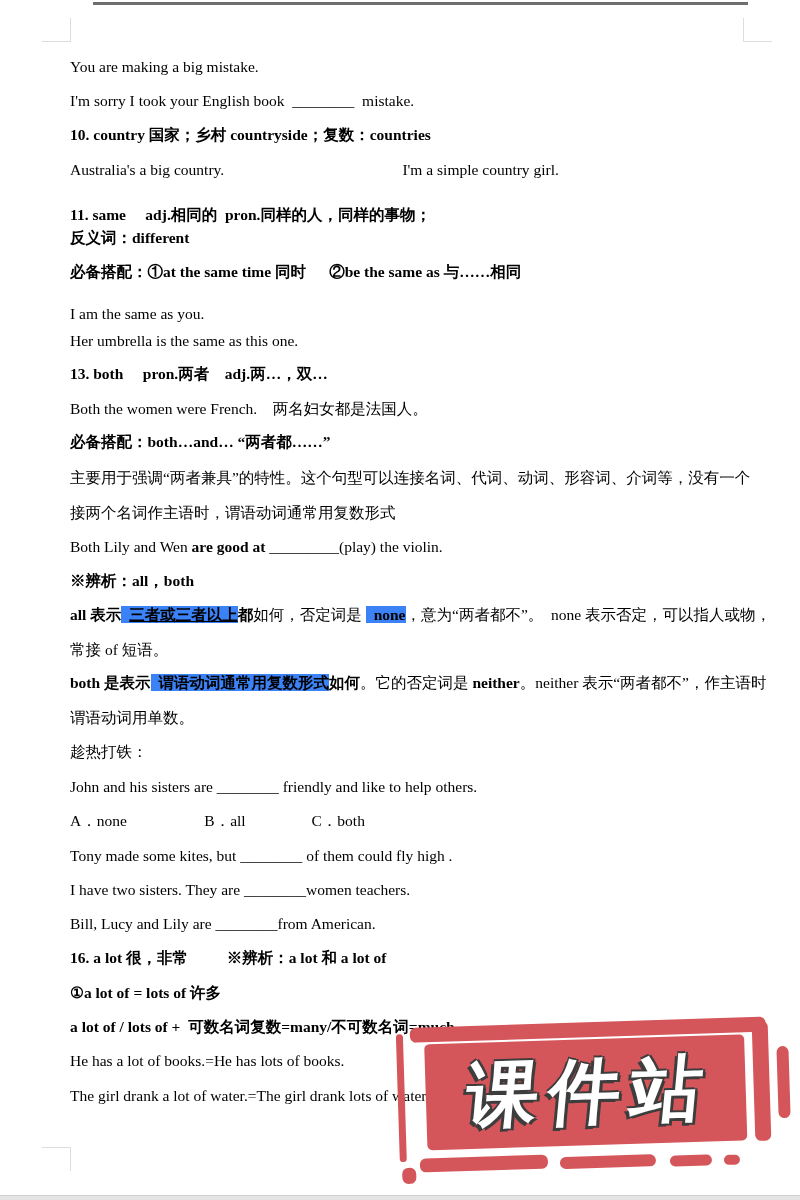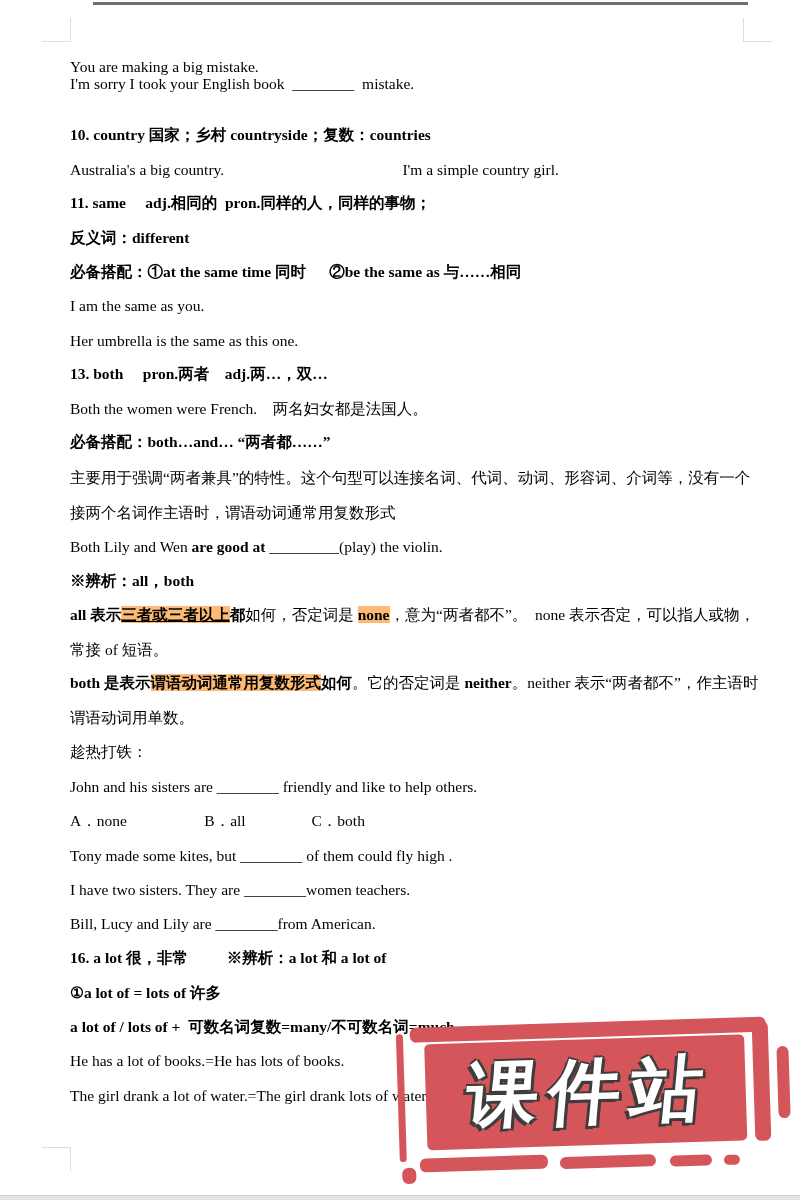--- a/index.html
+++ b/index.html
@@ -15,21 +15,21 @@
   .crop.tl{left:42px;top:18px;border-right-width:1px;border-bottom-width:1px;}
   .crop.tr{left:743px;top:18px;border-left-width:1px;border-bottom-width:1px;}
   .crop.bl{left:42px;top:1147px;border-right-width:1px;border-top-width:1px;}
   .bottom-band{position:absolute;left:0;top:1195px;width:800px;height:5px;background:#e4e4e4;border-top:1px solid #cfcfcf;}
   
   .line{
     position:absolute;left:70px;max-width:720px;
     font-size:15.5px;line-height:19px;white-space:pre;
   }
   .b{font-weight:bold;}
-  .hl{background:#fdba74;}
+  .hl{background:#3b82f6;padding-left:8px;}
   .ul{text-decoration:underline;}
   
   .stamp{position:absolute;left:396px;top:1012px;width:400px;height:176px;transform:rotate(-1.8deg);z-index:5;}
   .stamp .bar{position:absolute;background:#d5565a;border-radius:6px;}
   .s-top{left:16px;top:10px;width:356px;height:15px;border-radius:7px;
     background:linear-gradient(90deg,#d5565a 0 62%,rgba(0,0,0,0) 62% 66%,#d5565a 66% 100%);}
   .s-right{left:358px;top:14px;width:16px;height:120px;border-radius:8px;
     background:linear-gradient(180deg,#d5565a 0 30%,rgba(0,0,0,0) 30% 36%,#d5565a 36% 78%,rgba(0,0,0,0) 78% 84%,#d5565a 84% 100%);}
   .s-right2{left:382px;top:40px;width:12px;height:72px;border-radius:6px;
     background:linear-gradient(180deg,#d5565a 0 40%,rgba(0,0,0,0) 40% 55%,#d5565a 55% 100%);}
@@ -52,27 +52,27 @@
 </style>
 </head>
 <body>
 
 <div class="top-line"></div>
 <div class="crop tl"></div>
 <div class="crop tr"></div>
 <div class="crop bl"></div>
 
 <div class="line" style="top:57px"><span>You are making a big mistake.</span></div>
-<div class="line" style="top:74px"><span>I'm sorry I took your English book  ________  mistake.</span></div>
+<div class="line" style="top:91px"><span>I'm sorry I took your English book  ________  mistake.</span></div>
 <div class="line b" style="top:125px"><span>10. country 国家；乡村 countryside；复数：countries</span></div>
 <div class="line" style="top:160px"><span>Australia's a big country.                                              I'm a simple country girl.</span></div>
-<div class="line b" style="top:193px"><span>11. same     adj.相同的  pron.同样的人，同样的事物；</span></div>
+<div class="line b" style="top:205px"><span>11. same     adj.相同的  pron.同样的人，同样的事物；</span></div>
 <div class="line b" style="top:228px"><span>反义词：different</span></div>
 <div class="line b" style="top:262px"><span>必备搭配：①at the same time 同时      ②be the same as 与……相同</span></div>
-<div class="line" style="top:296px"><span>I am the same as you.</span></div>
+<div class="line" style="top:304px"><span>I am the same as you.</span></div>
 <div class="line" style="top:331px"><span>Her umbrella is the same as this one.</span></div>
 <div class="line b" style="top:364px"><span>13. both     pron.两者    adj.两…，双…</span></div>
 <div class="line" style="top:399px"><span>Both the women were French.    两名妇女都是法国人。</span></div>
 <div class="line b" style="top:432px"><span>必备搭配：both…and… “两者都……”</span></div>
 <div class="line" style="top:468px"><span>主要用于强调“两者兼具”的特性。这个句型可以连接名词、代词、动词、形容词、介词等，没有一个</span></div>
 <div class="line" style="top:503px"><span>接两个名词作主语时，谓语动词通常用复数形式</span></div>
 <div class="line" style="top:537px"><span>Both Lily and Wen </span><span class="b">are good at</span><span> _________(play) the violin.</span></div>
 <div class="line b" style="top:571px"><span>※辨析：all，both</span></div>
 <div class="line" style="top:605px"><span class="b">all 表示</span><span class="b hl ul">三者或三者以上</span><span class="b">都</span><span>如何，否定词是 </span><span class="b hl">none</span><span>，意为“两者都不”。  none 表示否定，可以指人或物，</span></div>
 <div class="line" style="top:640px"><span>常接 of 短语。</span></div>

